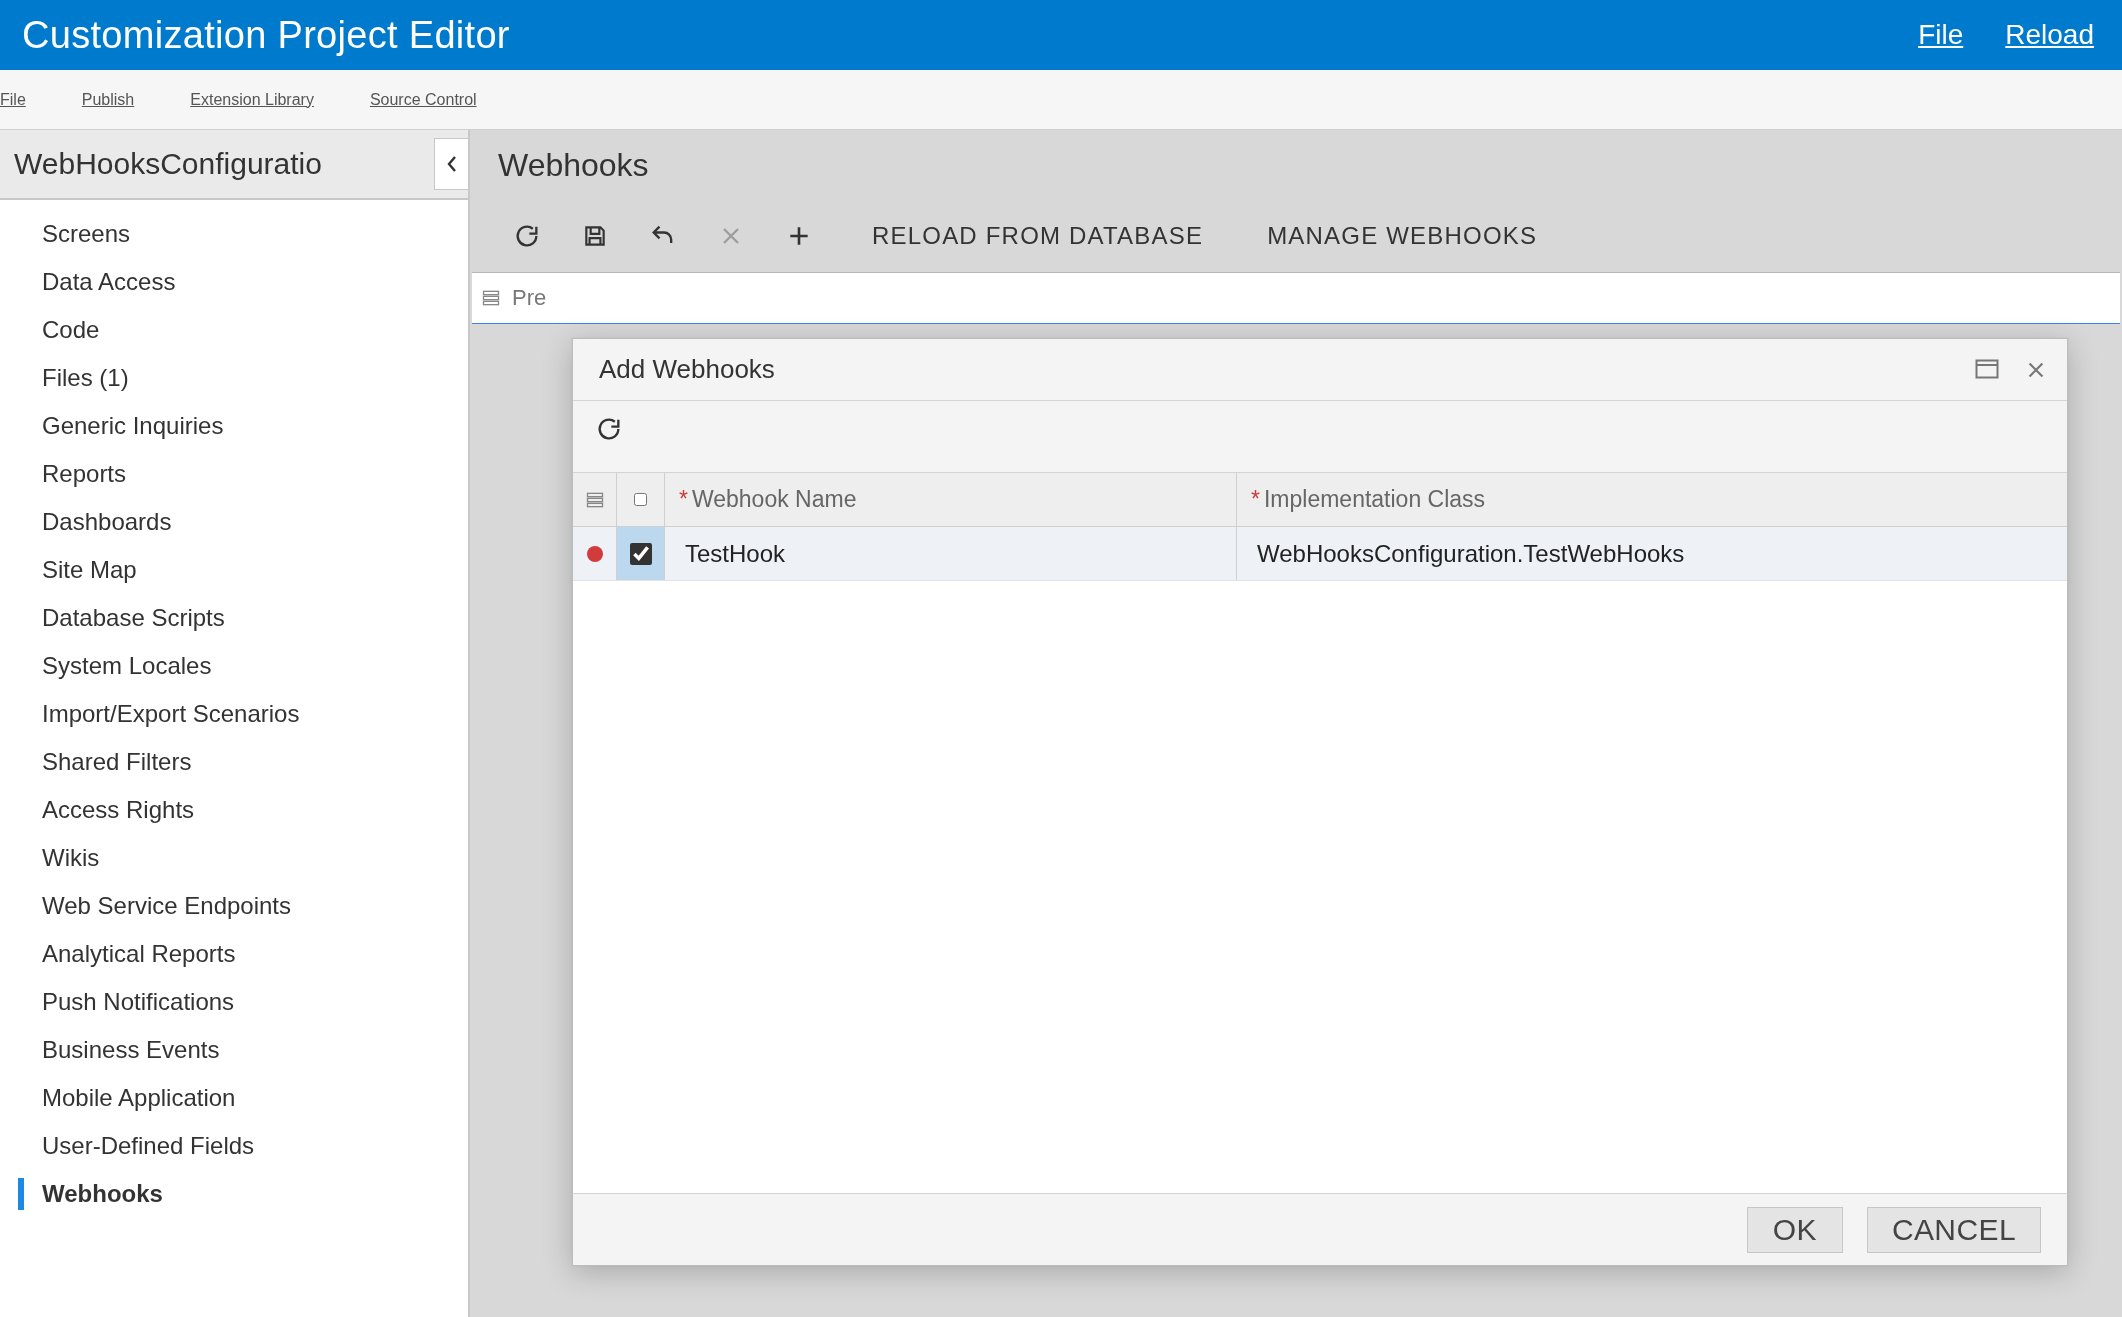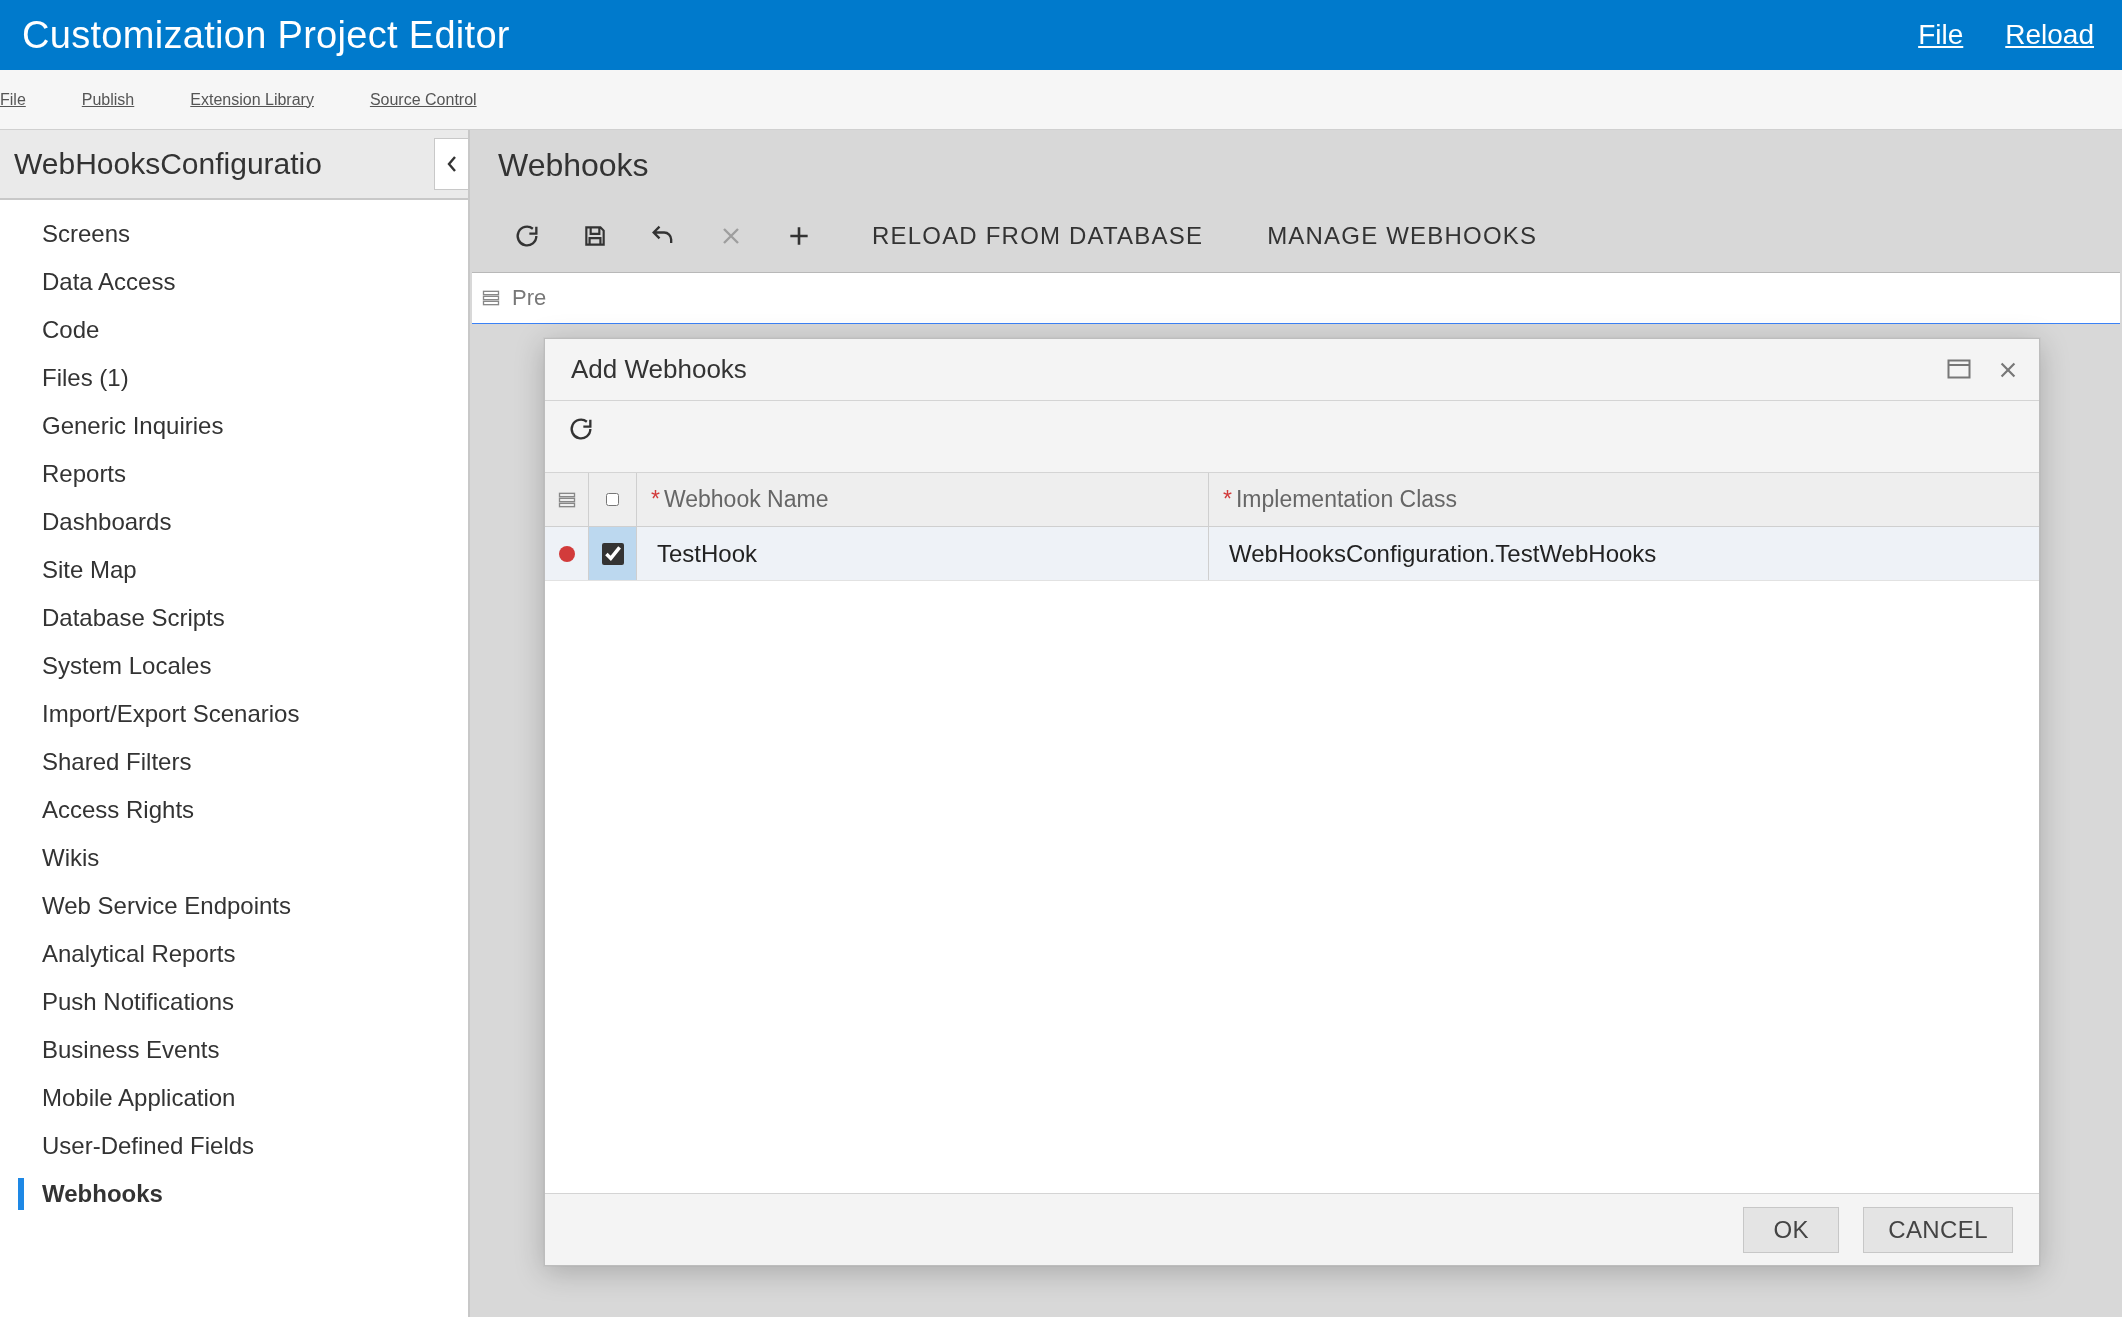--- a/index.html
+++ b/index.html
@@ -180,21 +180,21 @@
   }
   .little-icon {
     width: 22px; height: 22px;
     display: inline-flex; align-items: center; justify-content: center;
     color: #888;
   }
 
   
   .modal {
     position: absolute;
-    left: 544px;
+    left: 572px;
     top: 338px;
     width: 1496px;
     height: 928px;
     background: #fff;
     border: 1px solid #bdbdbd;
     box-shadow: 0 6px 28px rgba(0,0,0,.22), 0 0 0 1px rgba(0,0,0,.02);
     display: flex;
     flex-direction: column;
     z-index: 20;
   }
@@ -292,21 +292,21 @@
     justify-content: flex-end;
     gap: 24px;
     padding-right: 26px;
   }
   .btn {
     min-width: 96px;
     height: 46px;
     background: #e4e4e4;
     border: 1px solid #c7c7c7;
     color: #444;
-    font-size: 24px;
+    font-size: 30px;
     letter-spacing: .4px;
     padding: 0 24px;
     cursor: pointer;
   }
 
   
   svg { display: block; }
 </style>
 </head>
 <body>

